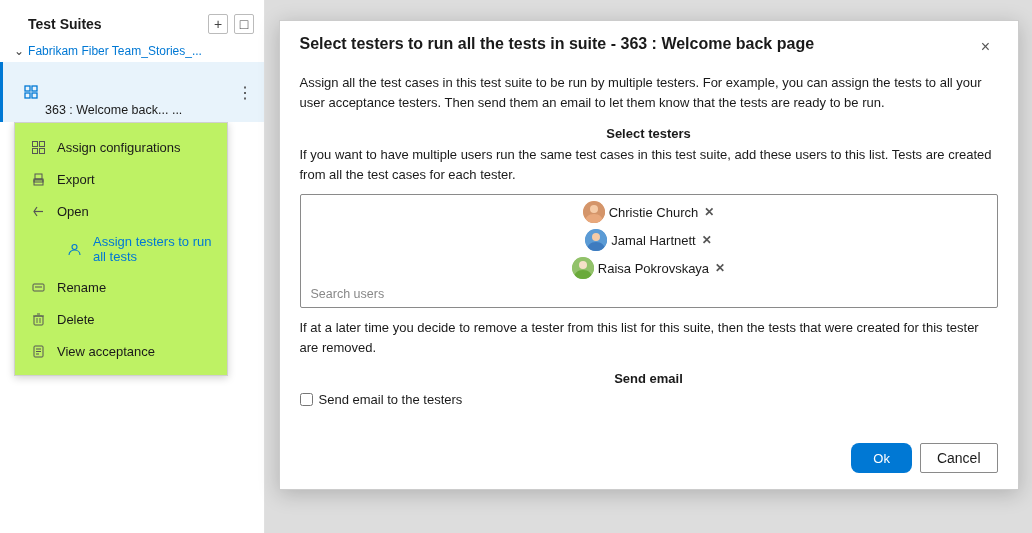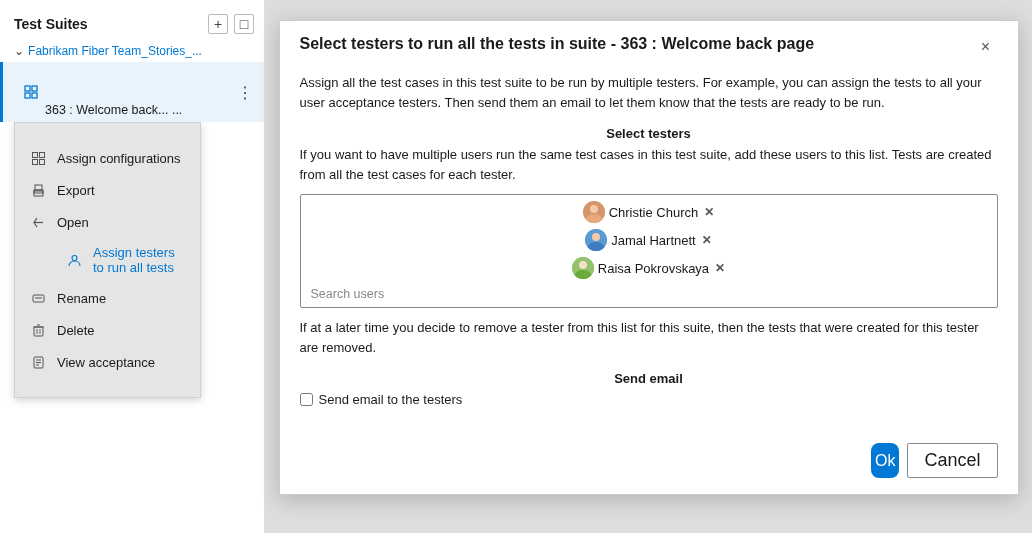--- a/index.html
+++ b/index.html
@@ -20,21 +20,21 @@
       background: #fff;
       border-right: 1px solid #e0e0e0;
       display: flex;
       flex-direction: column;
       padding-top: 8px;
     }
     .sidebar-header {
       display: flex;
       align-items: center;
       justify-content: space-between;
-      padding: 6px 10px 6px 14px;
+      padding: 6px 10px 6px 28px;
     }
     .sidebar-title {
       font-weight: 600;
       font-size: 14px;
       color: #1a1a1a;
     }
     .sidebar-header-icons {
       display: flex;
       gap: 6px;
     }
@@ -95,25 +95,25 @@
       align-items: center;
       justify-content: center;
       cursor: pointer;
       font-size: 16px;
       color: #444;
       border-radius: 3px;
     }
 
     
     .context-menu {
-      background: #e5e5e5;
+      background: #bef264;
       border: 1px solid #d0d0d0;
       box-shadow: 0 2px 8px rgba(0,0,0,0.18);
-      padding: 19px 0;
-      width: 187px;
+      padding: 8px 0;
+      width: 214px;
       margin-left: 14px;
     }
     .menu-item {
       display: flex;
       align-items: center;
       padding: 7px 14px;
       cursor: pointer;
       color: #1a1a1a;
       font-size: 13px;
     }
@@ -267,31 +267,31 @@
       display: flex;
       justify-content: flex-end;
       gap: 8px;
       padding: 16px 20px 16px 20px;
       border-top: none;
     }
     .btn-ok {
       background: #0078d4;
       color: #fff;
       border: none;
-      padding: 6px 4px;
-      font-size: 16px;
+      padding: 6px 22px;
+      font-size: 13px;
       cursor: pointer;
       border-radius: 8px;
     }
     .btn-cancel {
       background: #fff;
       color: #1a1a1a;
       border: 1px solid #8a8a8a;
       padding: 6px 16px;
-      font-size: 18px;
+      font-size: 14px;
       cursor: pointer;
       border-radius: 2px;
     }
 
     
     .avatar-cc {
       background: linear-gradient(135deg, #e8a87c 30%, #c47a4a 100%);
       color: #fff;
     }
     .avatar-jh {

